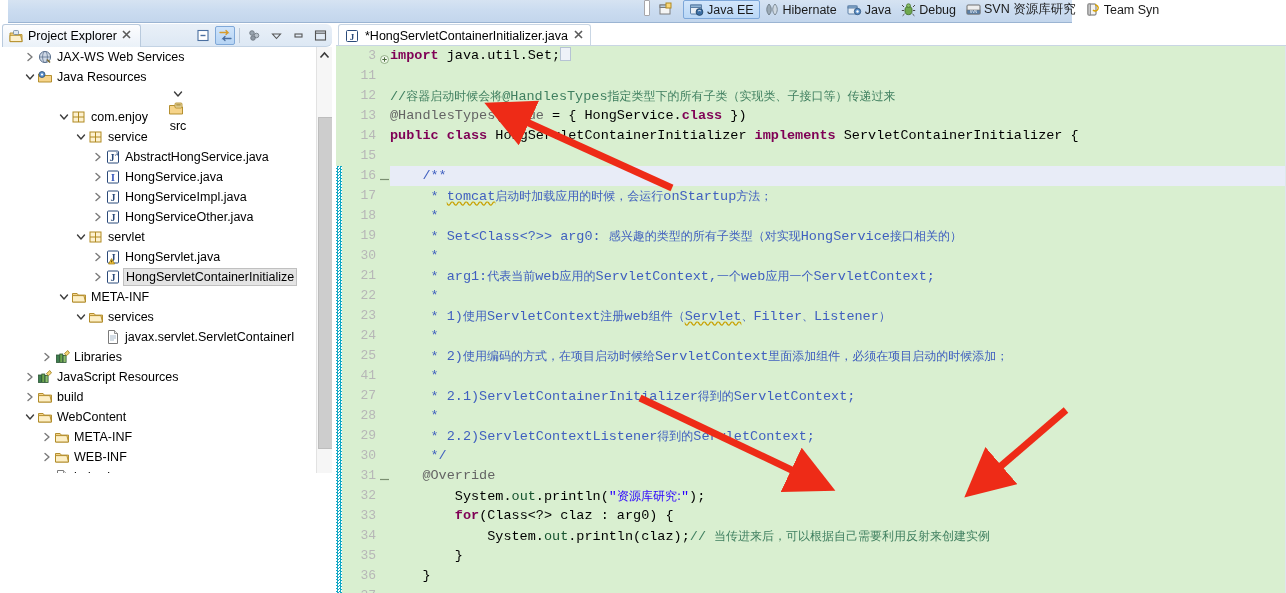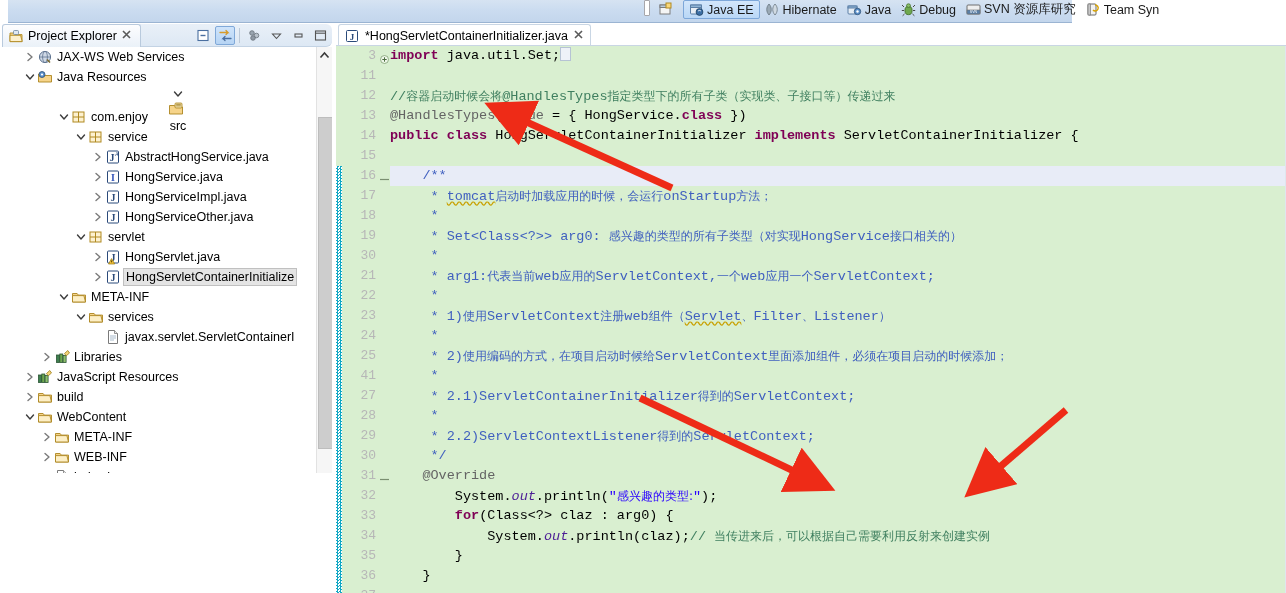--- a/index.html
+++ b/index.html
@@ -102,21 +102,21 @@
     font-family:"Liberation Mono","DejaVu Sans Mono",monospace;font-size:13.5px;}
   .cline{height:20px;line-height:20px;white-space:pre;}
   .cline.hl{background:#e8ecf7;}
 
   
   .kw{color:#7f0055;font-weight:bold;}
   .str{color:#2a00ff;}
   .cmt{color:#3f7f5f;}
   .jdoc{color:#3f5fbf;}
   .ann{color:#646464;}
-  .fld{color:#4c1d95;font-style:italic;}
+  .fld{color:#14532d;}
   .plain{color:#000;}
   .cjk{font-family:"DejaVu Sans","Liberation Sans",sans-serif;font-size:12px;}
 
   .squiggle{text-decoration:underline;text-decoration-style:wavy;text-decoration-color:#c8a000;text-decoration-skip-ink:none;}
 
   
   .ed-vline{position:absolute;left:949px;top:22px;width:1px;height:547px;background:#dfe6ef;}
 
   
   .arrows{position:absolute;left:0;top:0;width:1286px;height:593px;pointer-events:none;}
@@ -686,21 +686,21 @@
           <div class="cline">     <span class="jdoc">*</span></div>
           <div class="cline">     <span class="jdoc">* 1)<span class="cjk">使用</span>ServletContext<span class="cjk">注册</span>web<span class="cjk">组件（</span><span class="squiggle">Servlet</span><span class="cjk">、</span>Filter<span class="cjk">、</span>Listener<span class="cjk">）</span></span></div>
           <div class="cline">     <span class="jdoc">*</span></div>
           <div class="cline">     <span class="jdoc">* 2)<span class="cjk">使用编码的方式，在项目启动时候给</span>ServletContext<span class="cjk">里面添加组件，必须在项目启动的时候添加；</span></span></div>
           <div class="cline">     <span class="jdoc">*</span></div>
           <div class="cline">     <span class="jdoc">* 2.1)ServletContainerInitializer<span class="cjk">得到的</span>ServletContext;</span></div>
           <div class="cline">     <span class="jdoc">*</span></div>
           <div class="cline">     <span class="jdoc">* 2.2)ServletContextListener<span class="cjk">得到的</span>ServletContext;</span></div>
           <div class="cline">     <span class="jdoc">*/</span></div>
           <div class="cline">    <span class="ann">@Override</span></div>
-          <div class="cline">        <span class="plain">System.</span><span class="fld">out</span><span class="plain">.println(</span><span class="str">"<span class="cjk" style="color:#2a00ff">感兴趣的类型:</span>"</span><span class="plain">);</span></div>
+          <div class="cline">        <span class="plain">System.</span><span class="fld">out</span><span class="plain">.println(</span><span class="str">"<span class="cjk" style="color:#2a00ff">资源库研究:</span>"</span><span class="plain">);</span></div>
           <div class="cline">        <span class="kw">for</span><span class="plain">(Class&lt;?&gt; claz : arg0) {</span></div>
           <div class="cline">            <span class="plain">System.</span><span class="fld">out</span><span class="plain">.println(claz);</span><span class="cmt">// <span class="cjk">当传进来后，可以根据自己需要利用反射来创建实例</span></span></div>
           <div class="cline">        <span class="plain">}</span></div>
           <div class="cline">    <span class="plain">}</span></div>
         </div>
     </div>
     <div class="ed-vline"></div>
   </div>
 
   <svg class="arrows">

